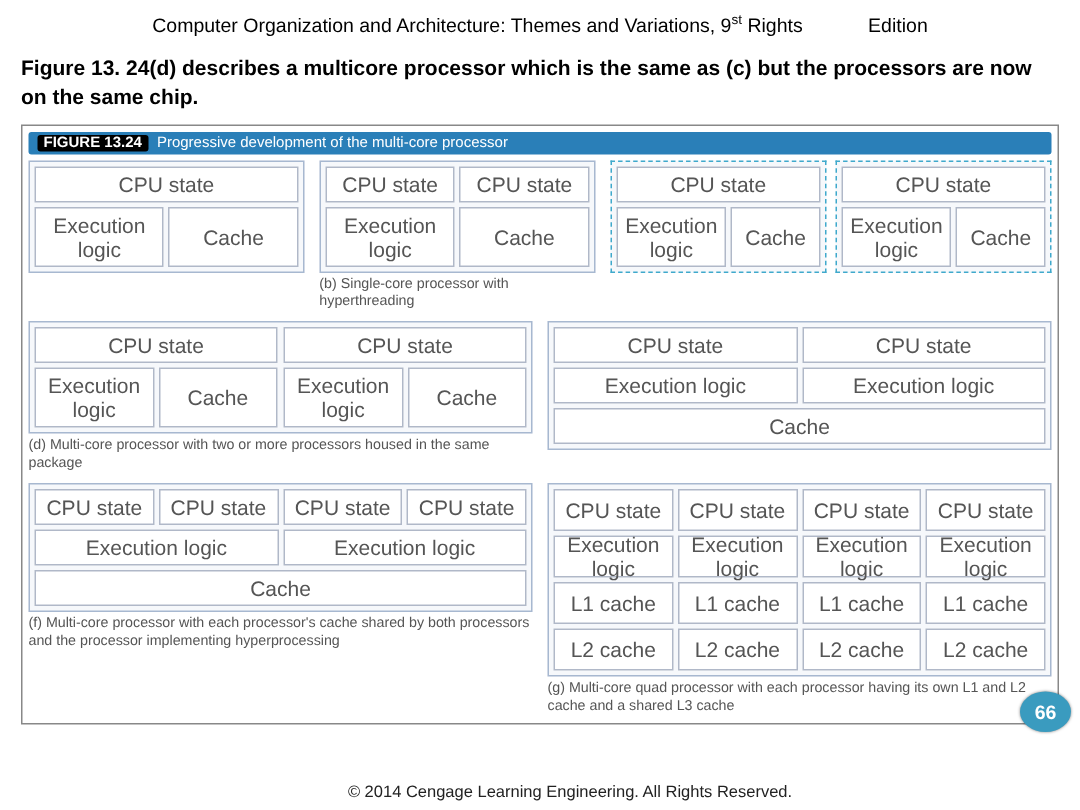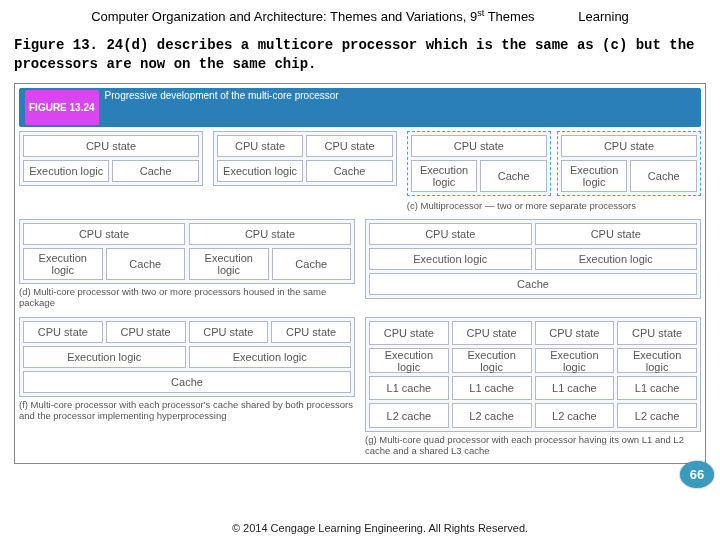--- a/index.html
+++ b/index.html
@@ -1,41 +1,41 @@
 <!DOCTYPE html>
 <html><head>
 <meta charset="utf-8">
 <style>
   body { margin:0; padding:0; font-family: Arial, sans-serif; background:#fff; width:720px; height:540px; position:relative; }
   .header { text-align:center; font-size:13px; padding:8px 0 4px; }
   .header .ed { font-size:9px; vertical-align:super; }
   .header .author { display:inline-block; margin-left:40px; }
-  .desc { font-size:14px; font-weight:bold; padding:8px 14px 10px; line-height:1.3;font-family:Liberation Mono, monospace; }
+  .desc { font-size:14px; font-weight:bold; padding:8px 14px 10px; line-height:1.3; }
   .figwrap { margin:0 14px; border:1px solid #888; background:#fff; padding:0; font-size:10px; color:#555; }
   .fighead { background:#2a7fb8; color:#fff; font-size:10px; padding:2px 6px; margin:4px 4px 2px; border-radius:2px; display:flex; }
-  .fighead .num { background:#d946ef; padding:12px 4px; border-radius:2px; margin-right:6px; font-weight:bold;}
+  .fighead .num { background:#000000; padding:0 4px; border-radius:2px; margin-right:6px; font-weight:bold;}
   .row { display:flex; padding:2px 4px 6px; gap:10px; }
   .col { flex:1; }
   .proc { border:1px solid #a7b8d0; padding:3px; display:flex; gap:3px; margin-bottom:2px; background:#f6f8fb; }
   .proc.dash { border:1px dashed #3fa9cc; }
   .vstack { display:flex; flex-direction:column; gap:3px; flex:1; }
   .hstack { display:flex; gap:3px; flex:1; }
-  .box { border:1px solid #b0b8c8; padding:3px 5px; font-size:11px; text-align:center; background:#fff; flex:1; display:flex; align-items:center; justify-content:center; min-height:14px; }
+  .box { border:1px solid #b0b8c8; padding:3px 5px; font-size:14px; text-align:center; background:#fff; flex:1; display:flex; align-items:center; justify-content:center; min-height:14px; }
   .cap { font-size:9.5px; color:#555; margin-top:2px; line-height:1.2; }
   .pagebadge { position:absolute; right:6px; bottom:52px; width:34px; height:27px; border-radius:50%; background:#3a9bbf; color:#fff; font-size:13px; display:flex; align-items:center; justify-content:center; font-weight:bold; box-shadow:0 0 2px rgba(0,0,0,.5);}
   .copyright { position:absolute; bottom:6px; width:100%; text-align:center; font-size:11px; color:#222;padding-left:20px;}
   .twoproc { display:flex; gap:6px; }
   .chip { border:1px solid #a7b8d0; padding:3px; background:#f6f8fb; }
 </style>
 </head>
 <body>
 
 <div class="header">
-  <span>Computer Organization and Architecture: Themes and Variations, 9</span><span class="ed">st</span><span> Themes</span>
-  <span class="author">Learning</span>
+  <span>Computer Organization and Architecture: Themes and Variations, 9</span><span class="ed">st</span><span> Rights</span>
+  <span class="author">Edition</span>
 </div>
 
 <div class="desc">Figure 13. 24(d) describes a multicore processor which is the same as (c) but the processors are now on the same chip.</div>
 
 <div class="figwrap">
   <div class="fighead">
     <span class="num">FIGURE 13.24</span>
     <span>Progressive development of the multi-core processor</span>
   </div>
 
@@ -57,20 +57,21 @@
           <div class="hstack">
             <div class="box">CPU state</div>
             <div class="box">CPU state</div>
           </div>
           <div class="hstack">
             <div class="box">Execution logic</div>
             <div class="box">Cache</div>
           </div>
         </div>
       </div>
+      <div class="cap">(b) Single-core processor with hyperthreading</div>
     </div>
     <div class="col" style="flex:1.6">
       <div class="twoproc">
         <div class="proc dash" style="flex:1">
           <div class="vstack">
             <div class="box">CPU state</div>
             <div class="hstack">
               <div class="box">Execution logic</div>
               <div class="box">Cache</div>
             </div>
@@ -79,21 +80,20 @@
         <div class="proc dash" style="flex:1">
           <div class="vstack">
             <div class="box">CPU state</div>
             <div class="hstack">
               <div class="box">Execution logic</div>
               <div class="box">Cache</div>
             </div>
           </div>
         </div>
       </div>
-      <div class="cap">(c) Multiprocessor — two or more separate processors</div>
     </div>
   </div>
 
   <div class="row">
     <div class="col">
       <div class="chip">
         <div class="hstack" style="gap:4px">
           <div class="vstack">
             <div class="box">CPU state</div>
             <div class="hstack">

